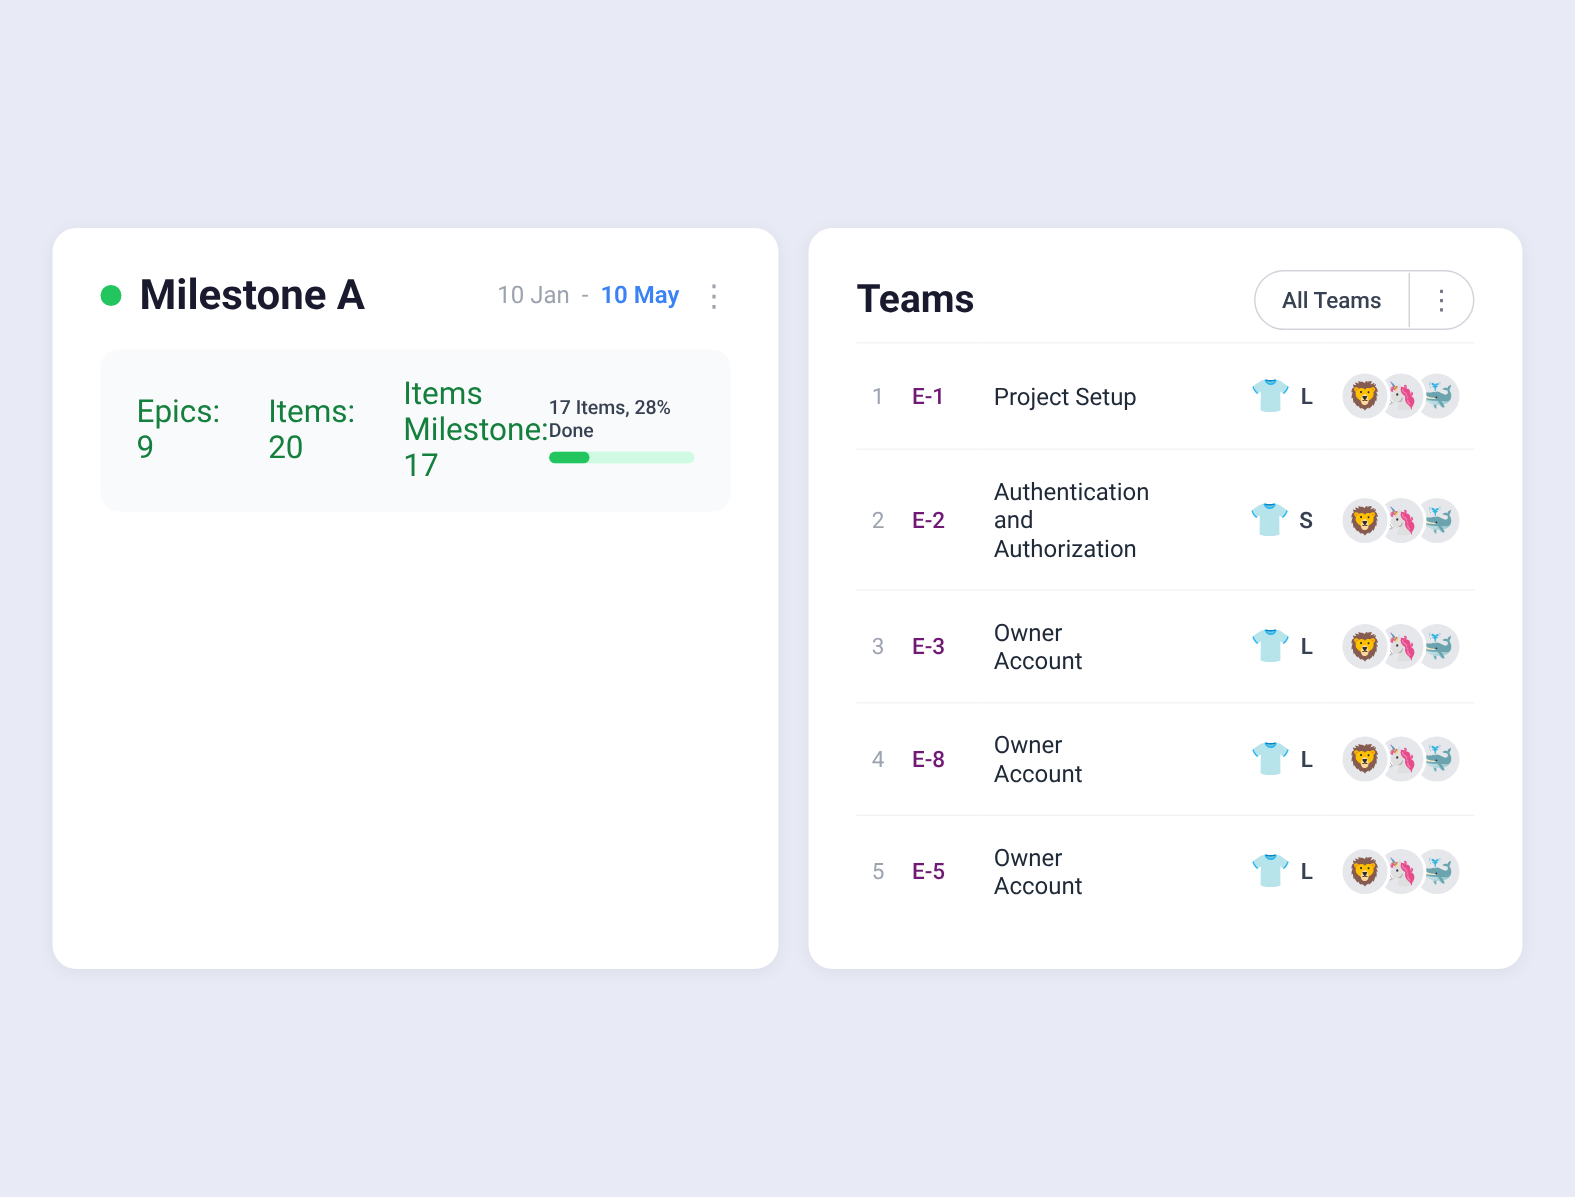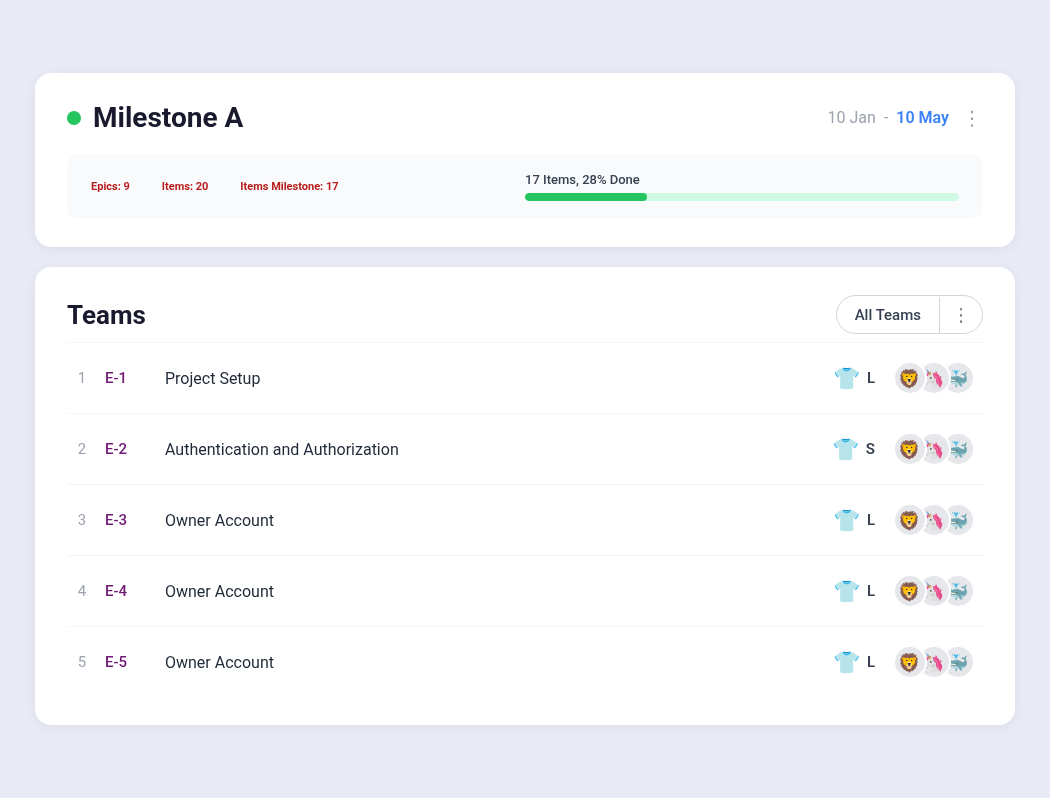--- a/index.html
+++ b/index.html
@@ -8,21 +8,21 @@
       font-family: -apple-system, BlinkMacSystemFont, 'Segoe UI', Roboto, sans-serif;
       display: flex;
       align-items: center;
       justify-content: center;
       min-height: 100vh;
       padding: 20px;
     }
     .container {
       width: 980px;
       display: flex;
-      flex-direction: column;
+      flex-direction: row;
       gap: 20px;
     }
     .card {
       background: #fff;
       border-radius: 16px;
       padding: 28px 32px;
       box-shadow: 0 2px 12px rgba(0,0,0,0.06);
     }
     
     .milestone-header {
@@ -77,23 +77,23 @@
       align-items: center;
       gap: 0;
     }
     .stats-left {
       display: flex;
       align-items: center;
       gap: 32px;
       flex: 1;
     }
     .stat-item {
-      font-size: 11px;
-      color: #b91c1c;
-      font-weight: 700;
+      font-size: 21px;
+      color: #15803d;
+      font-weight: 400;
     }
     .progress-section {
       flex: 1;
       display: flex;
       flex-direction: column;
       align-items: flex-end;
       gap: 6px;
     }
     .progress-label {
       font-size: 13px;
@@ -327,21 +327,21 @@
       <td class="avatars-col">
         <div class="avatar-group">
           <div class="avatar" style="z-index:3">🦁</div>
                 <div class="avatar" style="z-index:2">🦄</div>
                 <div class="avatar" style="z-index:1">🐳</div>
         </div>
       </td>
     </tr>
           <tr class="epic-row">
       <td class="epic-num">4</td>
-      <td class="epic-id">E-4</td>
+      <td class="epic-id">E-8</td>
       <td class="epic-name">Owner Account</td>
       <td class="epic-size-col">
         <span class="size-badge">
           <span class="shirt-icon shirt-cyan">👕</span>
           <span class="size-label">L</span>
         </span>
       </td>
       <td class="avatars-col">
         <div class="avatar-group">
           <div class="avatar" style="z-index:3">🦁</div>

